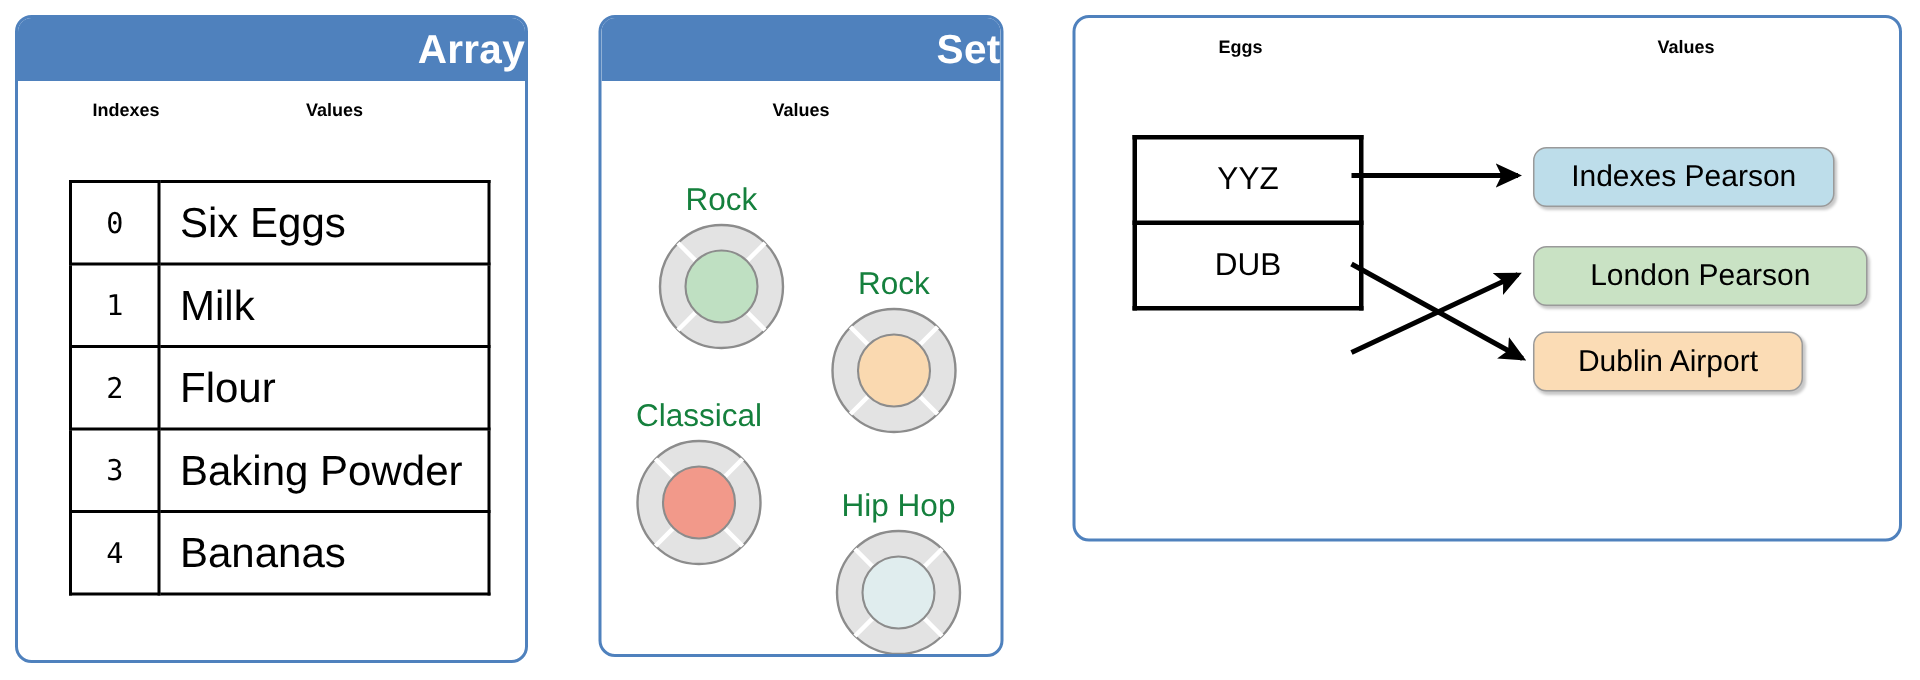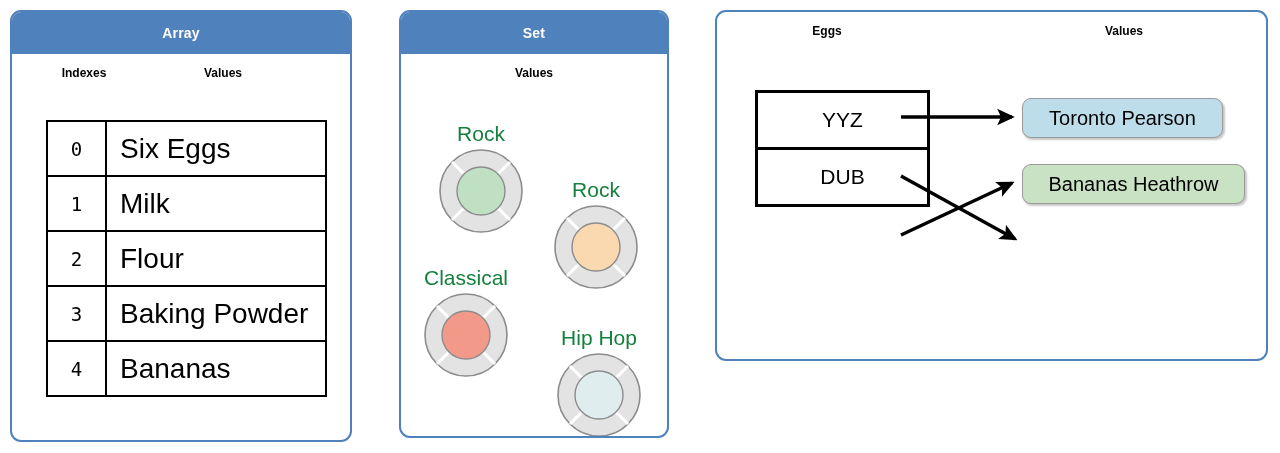--- a/index.html
+++ b/index.html
@@ -23,23 +23,23 @@
     border: 2px solid #4f81bd;
     border-radius: 11px;
     background: #ffffff;
     overflow: hidden;
   }
   .panel-header {
     height: 42px;
     line-height: 42px;
     background: #4f81bd;
     color: #ffffff;
-    font-size: 14px;
+    font-size: 27px;
     font-weight: bold;
-    text-align: center;
+    text-align: right;
     letter-spacing: .2px;
   }
   .panel-body {
     position: relative;
     height: calc(100% - 42px);
   }
 
   
   .col-caption {
     position: absolute;
@@ -100,21 +100,21 @@
     white-space: nowrap;
   }
 
   
   #panel-dict { left: 715px; top: 10px; width: 553px; height: 351px; }
 
   .keys-table {
     position: absolute;
     left: 38px;
     top: 78px;
-    width: 175px;
+    width: 154px;
     border-collapse: collapse;
     table-layout: fixed;
   }
   .keys-table td {
     border: 3px solid #000000;
     height: 54px;
     font-size: 21px;
     text-align: center;
     color: #000000;
     padding: 0;
@@ -267,17 +267,18 @@
         </marker>
       </defs>
 
       <line x1="184" y1="105" x2="295" y2="105" stroke="#000000" stroke-width="3.4" marker-end="url(#ah)"></line>
 
       <line x1="184" y1="164" x2="298" y2="227" stroke="#000000" stroke-width="3.4" marker-end="url(#ah)"></line>
 
       <line x1="184" y1="223" x2="295" y2="171" stroke="#000000" stroke-width="3.4" marker-end="url(#ah)"></line>
     </svg>
 
-    <div class="pill" style="left:305px; top:86px; width:201px; background:#bdddea;">Toronto Pearson</div>
-    <div class="pill" style="left:305px; top:152px; width:223px; background:#c9e2c4;">Bananas Heathrow</div>
+    <div class="pill" style="left:305px; top:86px; width:201px; background:#bdddea;">Indexes Pearson</div>
+    <div class="pill" style="left:305px; top:152px; width:223px; background:#c9e2c4;">London Pearson</div>
+    <div class="pill" style="left:305px; top:209px; width:180px; background:#fbdcb5;">Dublin Airport</div>
 
   </div>
 </div>
 
 </body></html>

